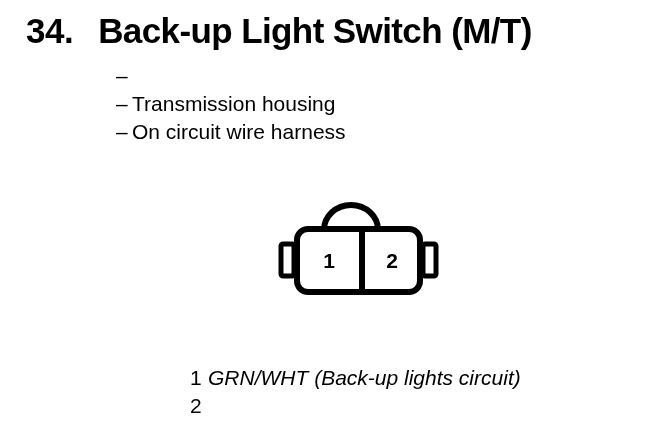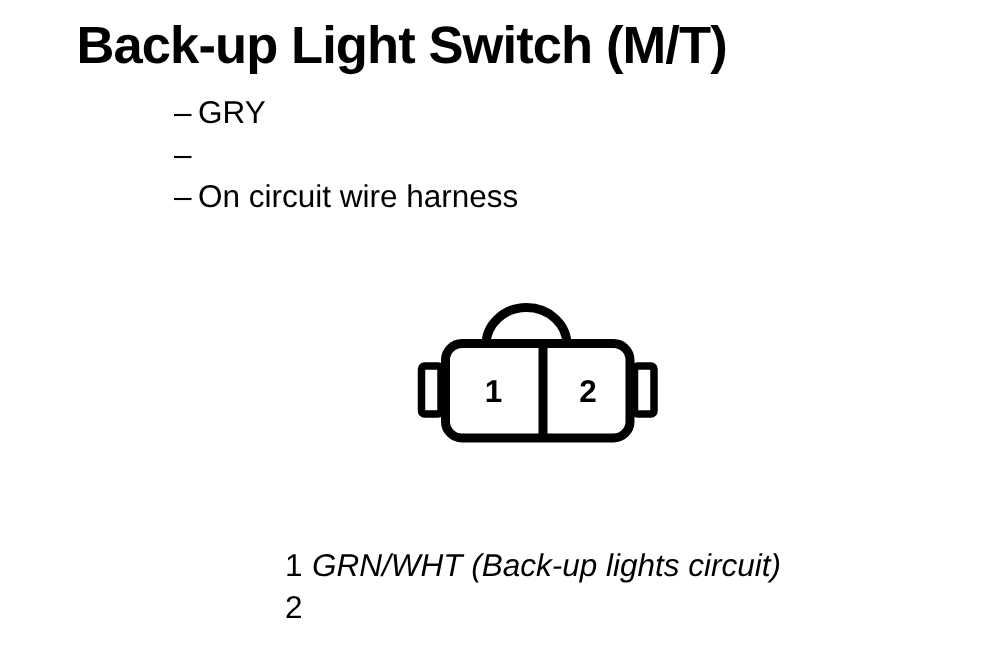--- a/index.html
+++ b/index.html
@@ -112,33 +112,34 @@
   .legend-desc {
     flex: 0 0 auto;
     font-style: italic;
   }
 </style>
 </head>
 <body>
 
 <div id="header">
   <div id="title-row">
+    <span id="item-number">34.</span>
     <span id="title-text">Back-up Light Switch (M/T)</span>
   </div>
 </div>
 
 <div id="spec-list">
 
   <div class="spec-item">
     <span class="spec-dash">–</span>
-    <span class="spec-label">GRY</span>
   </div>
 
   <div class="spec-item">
     <span class="spec-dash">–</span>
+    <span class="spec-label">Transmission housing</span>
   </div>
 
   <div class="spec-item">
     <span class="spec-dash">–</span>
     <span class="spec-label">On circuit wire harness</span>
   </div>
 
 </div>
 
 <div id="connector-figure">

